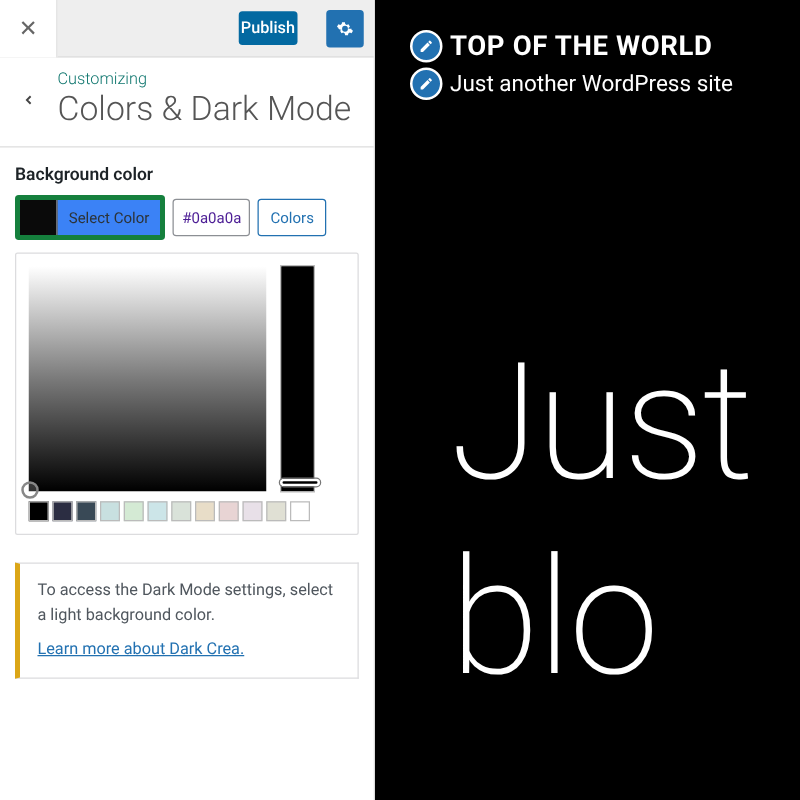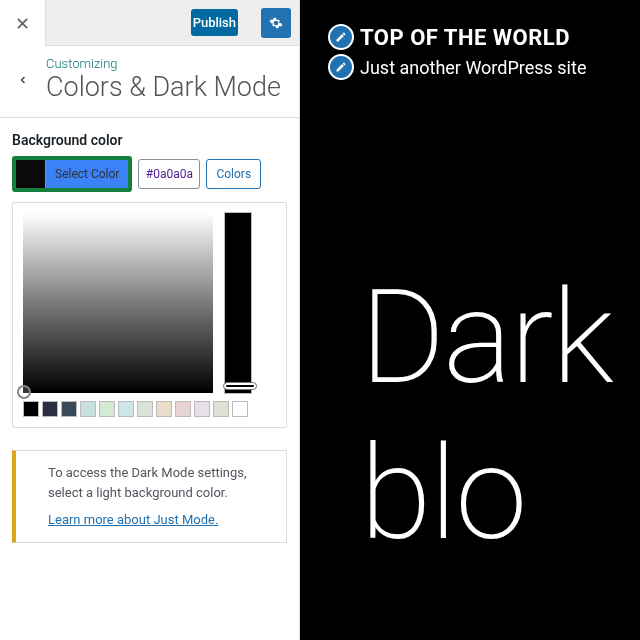--- a/index.html
+++ b/index.html
@@ -23,21 +23,21 @@
 .hex-input { width:62px; height:30px; border:1px solid #8c8f94; border-radius:3px; font-size:12px; text-align:center; color:#4c1d95; }
 .default-btn { height:30px; padding:0 9px; border:1px solid #2271b1; color:#2271b1; background:#fff; border-radius:3px; font-size:12px; cursor:pointer; }
 .picker-wrap { border:1px solid #dcdcde; padding:10px; border-radius:2px; background:#fff; }
 .picker-row { display:flex; gap:12px; }
 .sat-area { width:190px; height:180px; position:relative; background:linear-gradient(to bottom,#fff 0%,#7a7a7a 50%,#000 100%); cursor:crosshair; }
 .sat-cursor { position:absolute; left:-6px; bottom:-6px; width:14px; height:14px; border:2px solid #888; border-radius:50%; background:rgba(255,255,255,.2); }
 .hue-bar { width:26px; height:180px; border:2px solid #000; outline:1px solid #bbb; background:#000; position:relative; cursor:pointer; }
 .hue-ind { position:absolute; bottom:2px; left:-3px; width:32px; height:6px; border:2px solid #fff; outline:1px solid #777; background:#000; border-radius:3px; }
 .palette { display:flex; gap:3px; margin-top:8px; }
 .pal-sw { width:16px; height:16px; border:1px solid #bbb; cursor:pointer; }
-.notice { margin:12px; border:1px solid #dcdcde; border-left:4px solid #dba617; padding:12px 32px; font-size:13px; color:#50575e; line-height:1.5; background:#fff; }
+.notice { margin:12px; border:1px solid #dcdcde; border-left:4px solid #dba617; padding:12px 14px; font-size:13px; color:#50575e; line-height:1.5; background:#fff; }
 .notice a { color:#2271b1; text-decoration:underline; display:inline-block; margin-top:8px; }
 .preview { flex:1; background:#000; color:#fff; position:relative; overflow:hidden; padding:24px 0 0 28px; }
 .pv-row { display:flex; align-items:center; gap:6px; margin-bottom:4px; }
 .edit-icon { width:26px; height:26px; border:2px solid #fff; border-radius:50%; background:#2271b1; display:flex; align-items:center; justify-content:center; cursor:pointer; flex-shrink:0; }
 .pencil { width:12px; height:12px; fill:#fff; }
 .site-title { font-size:22px; font-weight:700; letter-spacing:.5px; }
 .tagline { font-size:18px; font-weight:400; }
 .hero { position:absolute; left:60px; top:260px; font-size:130px; font-weight:200; line-height:1.2; white-space:nowrap; letter-spacing:-2px; }
 </style>
 </head>
@@ -94,21 +94,21 @@
           <div class="pal-sw" style="background: rgb(232, 221, 200);"></div>
           <div class="pal-sw" style="background: rgb(232, 212, 212);"></div>
           <div class="pal-sw" style="background: rgb(232, 224, 232);"></div>
           <div class="pal-sw" style="background: rgb(224, 224, 212);"></div>
           <div class="pal-sw" style="background: rgb(255, 255, 255);"></div>
         </div>
     </div>
   </div>
   <div class="notice">
     <span>To access the Dark Mode settings, select a light background color.</span><br>
-    <a href="#">Learn more about Just Mode.</a>
+    <a href="#">Learn more about Dark Crea.</a>
   </div>
 </div>
 
 <div class="preview">
   <div class="pv-row">
     <div class="edit-icon">
       <svg class="pencil" viewBox="0 0 24 24">
           <path d="M3 17.25V21h3.75L17.81 9.94l-3.75-3.75L3 17.25zM20.71 7.04a1 1 0 000-1.41l-2.34-2.34a1 1 0 00-1.41 0l-1.83 1.83 3.75 3.75 1.83-1.83z"></path>
         </svg>
     </div>
@@ -116,16 +116,16 @@
   </div>
   <div class="pv-row">
     <div class="edit-icon">
       <svg class="pencil" viewBox="0 0 24 24">
           <path d="M3 17.25V21h3.75L17.81 9.94l-3.75-3.75L3 17.25zM20.71 7.04a1 1 0 000-1.41l-2.34-2.34a1 1 0 00-1.41 0l-1.83 1.83 3.75 3.75 1.83-1.83z"></path>
         </svg>
     </div>
     <div class="tagline">Just another WordPress site</div>
   </div>
   <div class="hero">
-    <div>Dark</div>
+    <div>Just</div>
     <div>blo</div>
   </div>
 </div>
 
 </body></html>

